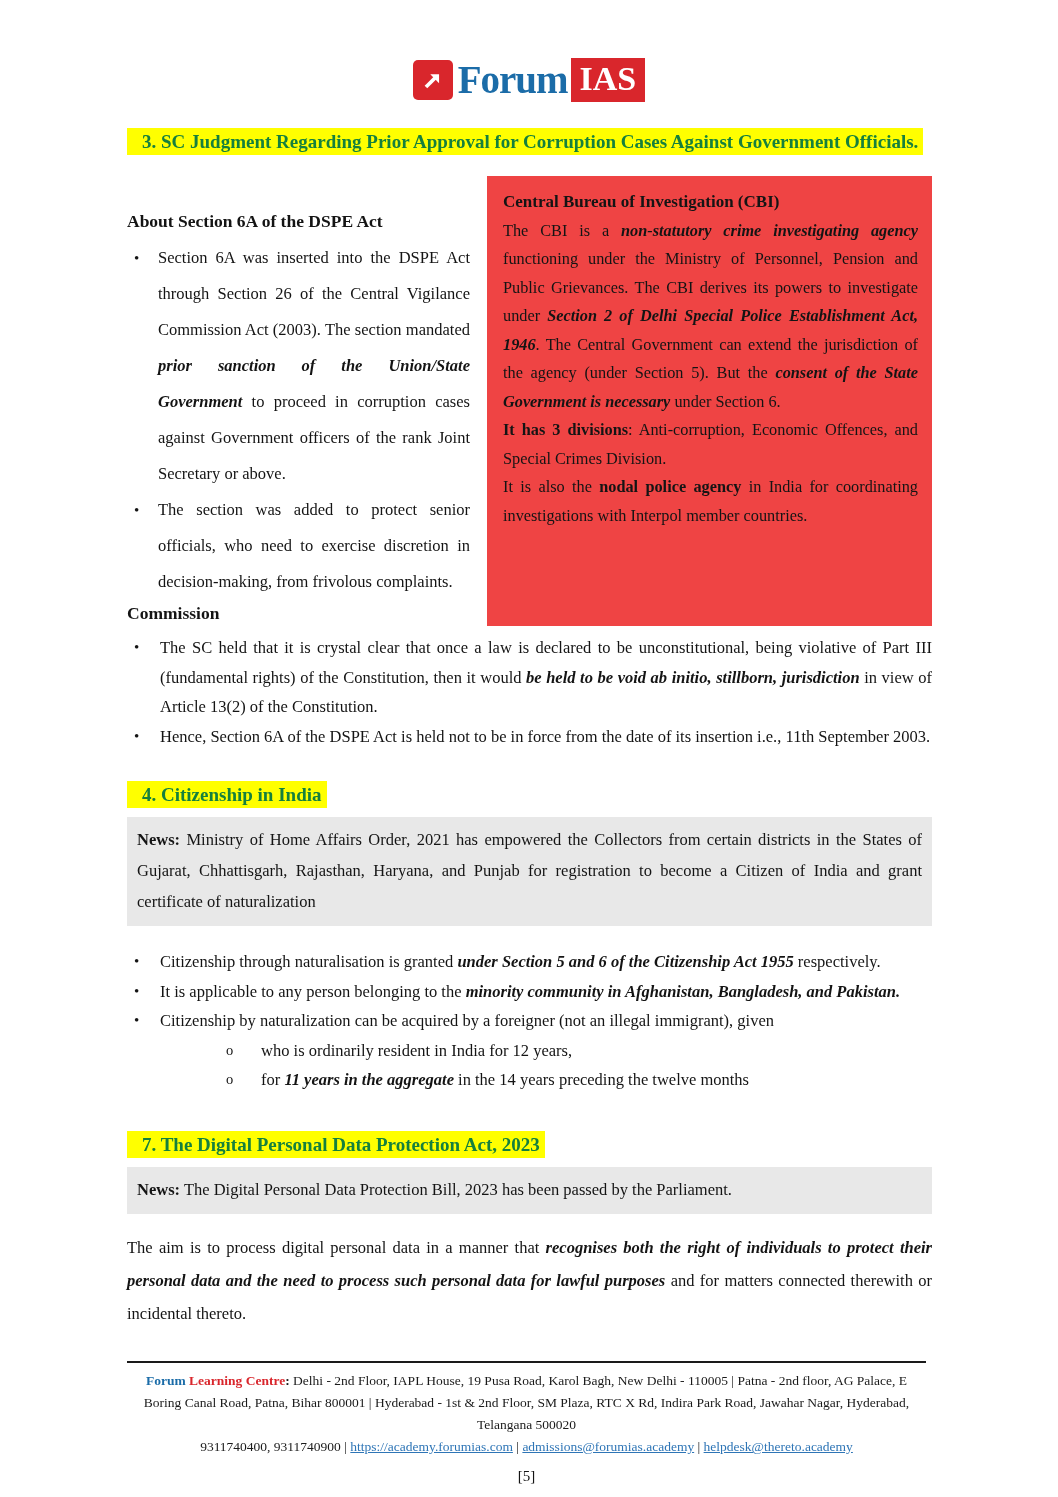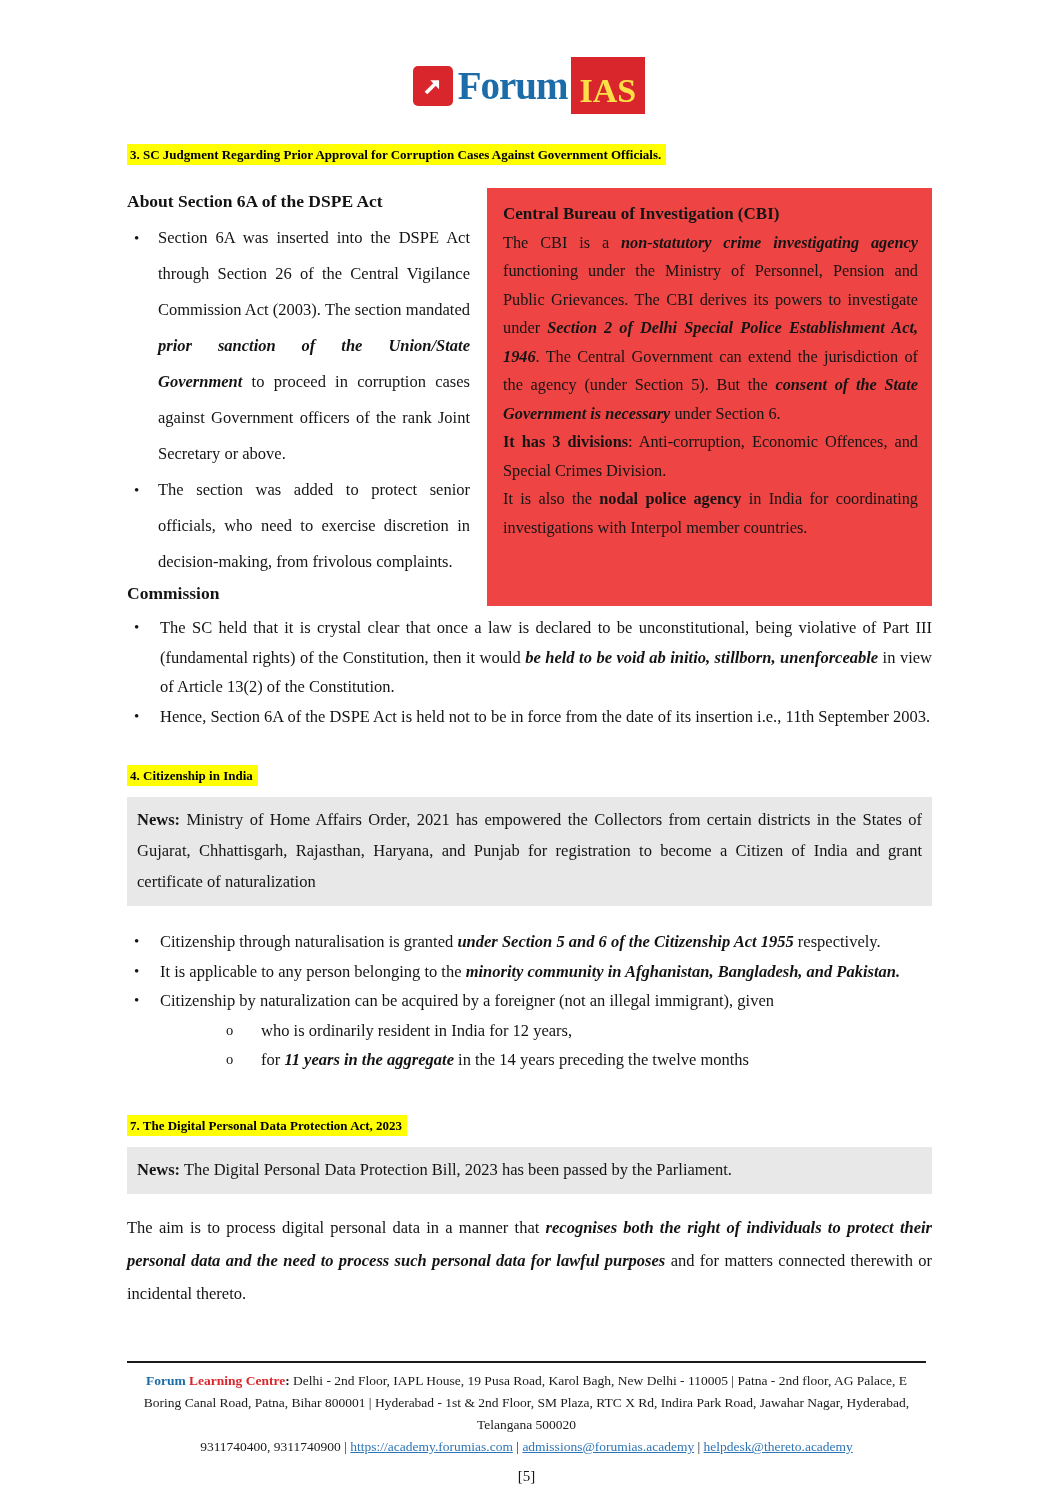--- a/index.html
+++ b/index.html
@@ -11,39 +11,39 @@
   }
   .content { margin:0 126px 0 127px; }
 
   
   .logo-row { display:flex; justify-content:center; align-items:center; padding-top:57px; }
   .logo-arrow-box {
     width:40px; height:40px; background:#d9262c; border-radius:5px;
     display:flex; align-items:center; justify-content:center; margin-right:5px;
   }
   .logo-forum { font-size:39px; font-weight:bold; color:#1b6ca8; letter-spacing:-1px; margin-right:3px; }
-  .logo-ias { background:#d9262c; color:#fde047; font-size:34px; font-weight:bold; padding:15px 9px 4px 9px; }
+  .logo-ias { background:#d9262c; color:#ffffff; font-size:34px; font-weight:bold; padding:2px 9px 4px 9px; }
 
   
   .hwrap { margin-top:27px; line-height:26px; }
   .hl {
-    display:inline; background:#ffff00; color:#000000;
-    font-weight:bold; font-size:13px; padding:3px 5px 3px 3px;
+    display:inline; background:#ffff00; color:#15803d;
+    font-weight:bold; font-size:19px; padding:3px 5px 3px 15px;
   }
   
   .news {
     background:#e8e8e8; margin-top:8px; padding:7px 10px 9px 10px;
     font-size:16.5px; line-height:31px; text-align:justify;
   }
   .news .lbl { font-weight:bold; }
 
   
   .twocol { display:flex; gap:17px; margin-top:20px; }
   .leftcol { width:343px; display:flex; flex-direction:column; font-size:16.5px; line-height:36px; text-align:justify; }
-  .leftcol .subhead { font-size:17.5px; font-weight:bold; line-height:26px; margin-bottom:6px; }
+  .leftcol .subhead { font-size:17.5px; font-weight:bold; line-height:26px; margin-bottom:6px;margin-top:32px; }
   .cbibox { flex:1; background:#ef4444; padding:12px 14px 12px 16px; font-size:16.3px; line-height:28.5px; text-align:justify; }
   .cbibox .title { font-weight:bold; font-size:17px; }
   .judg-head { margin-top:auto; font-size:17.5px; font-weight:bold; line-height:26px; }
 
   
   ul.doclist { list-style:none; }
   .doclist > li { position:relative; padding-left:33px; }
   .doclist > li::before { content:"\2022"; position:absolute; left:7px; font-size:15px; }
   .leftcol .doclist > li { padding-left:31px; }
   .jlist { font-size:16.5px; line-height:29.5px; text-align:justify; margin-top:7px; }
@@ -102,21 +102,21 @@
 
       <div class="cbibox">
         <div class="title">Central Bureau of Investigation (CBI)</div>
         <div><span>The CBI is a </span><span class="bi">non-statutory crime investigating agency</span><span> functioning under the Ministry of Personnel, Pension and Public Grievances. The CBI derives its powers to investigate under </span><span class="bi">Section 2 of Delhi Special Police Establishment Act, 1946</span><span>. The Central Government can extend the jurisdiction of the agency (under Section 5). But the </span><span class="bi">consent of the State Government is necessary</span><span> under Section 6.</span></div>
         <div><span class="b">It has 3 divisions</span><span>: Anti-corruption, Economic Offences, and Special Crimes Division.</span></div>
         <div><span>It is also the </span><span class="b">nodal police agency</span><span> in India for coordinating investigations with Interpol member countries.</span></div>
       </div>
     </div>
 
     <ul class="doclist jlist">
-      <li><span>The SC held that it is crystal clear that once a law is declared to be unconstitutional, being violative of Part III (fundamental rights) of the Constitution, then it would </span><span class="bi">be held to be void ab initio, stillborn, unenforceable</span><span> in view of Article 13(2) of the Constitution.</span></li>
+      <li><span>The SC held that it is crystal clear that once a law is declared to be unconstitutional, being violative of Part III (fundamental rights) of the Constitution, then it would </span><span class="bi">be held to be void ab initio, stillborn, jurisdiction</span><span> in view of Article 13(2) of the Constitution.</span></li>
       <li><span>Hence, Section 6A of the DSPE Act is held not to be in force from the date of its insertion i.e., 11th September 2003.</span></li>
     </ul>
 
     <div class="hwrap sec">
       <span class="hl">4. Citizenship in India</span>
     </div>
     <div class="news">
       <span class="lbl">News:</span><span> Ministry of Home Affairs Order, 2021 has empowered the Collectors from certain districts in the States of Gujarat, Chhattisgarh, Rajasthan, Haryana, and Punjab for registration to become a Citizen of India and grant certificate of naturalization</span>
     </div>
 

